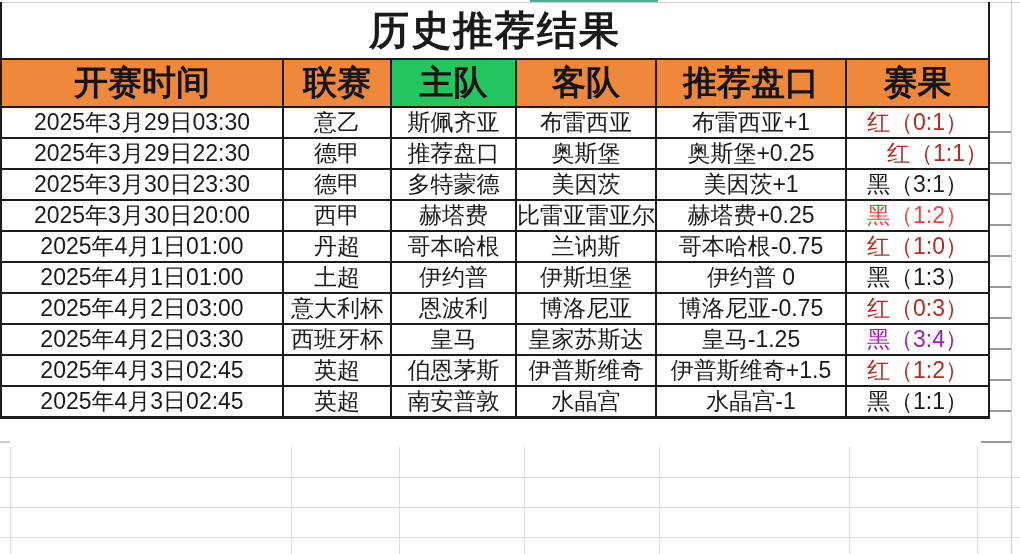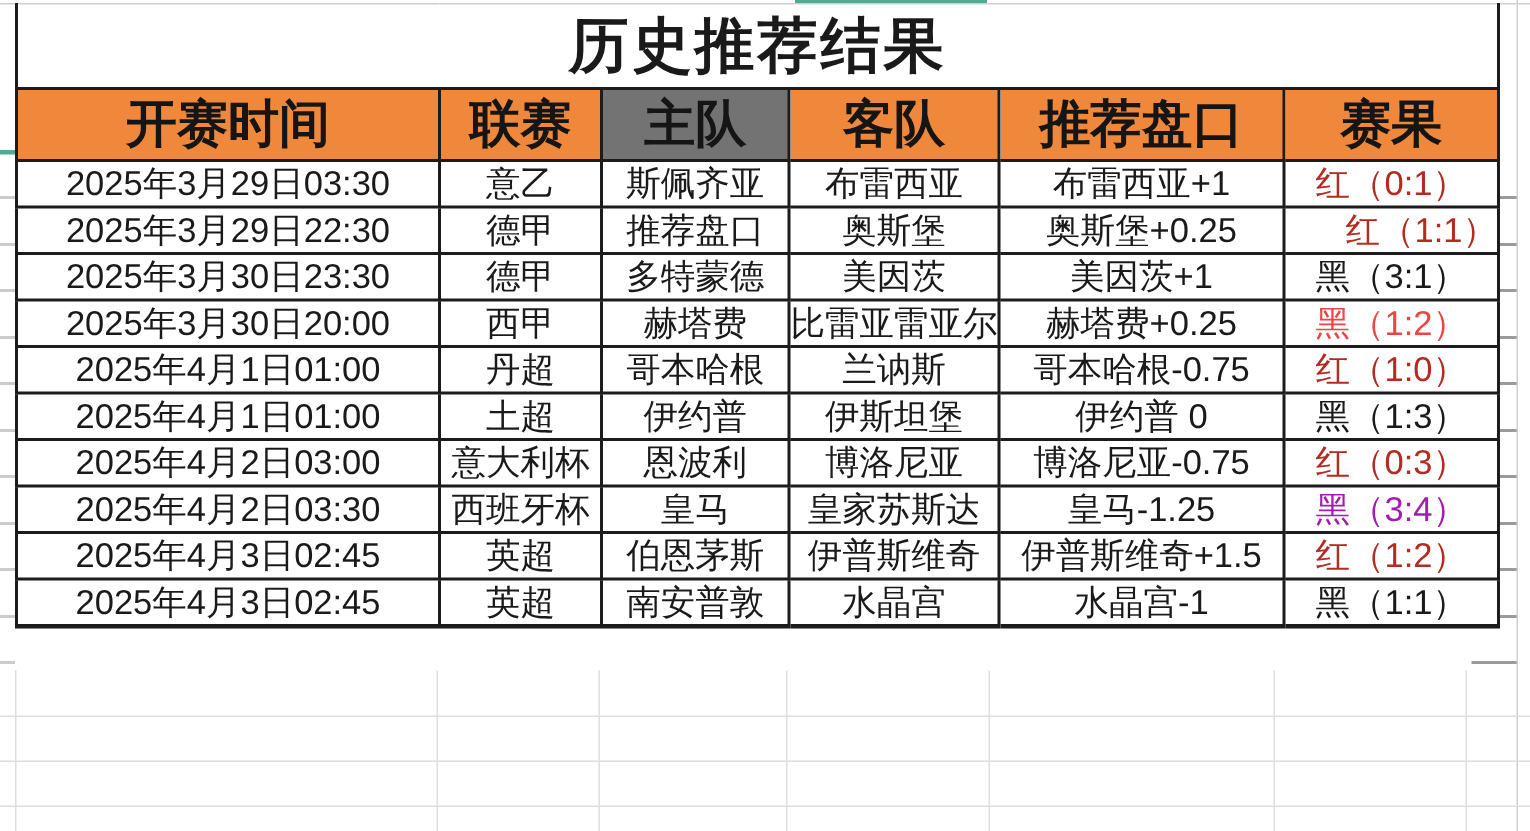--- a/index.html
+++ b/index.html
@@ -18,21 +18,21 @@
   .right-strip{
     position:absolute;left:981px;top:102px;width:31px;height:343px;
     background:repeating-linear-gradient(to bottom, transparent 0 29px, #9b9b9b 29px 31px);
   }
   .top-hairline{position:absolute;left:0;top:2px;width:1020px;height:1px;background:#cfcfcf;}
   .teal-top{position:absolute;left:530px;top:0;width:128px;height:3px;}
   .teal-left{position:absolute;left:0;top:100px;width:10px;height:3px;}
 
   
   table.sheet{
-    position:absolute;left:10px;top:2px;
+    position:absolute;left:0;top:2px;
     border-collapse:collapse;table-layout:fixed;background:#fff;
   }
   .sheet td,.sheet th{
     border:2px solid #1c1c1c;text-align:center;vertical-align:middle;
     padding:0;overflow:hidden;white-space:nowrap;
   }
   .title-cell{
     height:50px;font-size:40px;font-weight:700;letter-spacing:2px;
     border-top:1px solid #cfcfcf !important;
   }
@@ -71,21 +71,21 @@
         <col style="width:190px">
         <col style="width:129px">
     </colgroup>
     <thead>
       <tr>
         <td class="title-cell" colspan="6">历史推荐结果</td>
       </tr>
       <tr class="hdr">
         <th style="background: rgb(240, 136, 60);">开赛时间</th>
         <th style="background: rgb(240, 136, 60);">联赛</th>
-        <th style="background: #737373;">主队</th>
+        <th style="background: #22c55e;">主队</th>
         <th style="background: rgb(240, 136, 60);">客队</th>
         <th style="background: rgb(240, 136, 60);">推荐盘口</th>
         <th style="background: rgb(240, 136, 60);">赛果</th>
       </tr>
     </thead>
     <tbody>
         <tr>
       <td class="dcell">2025年3月29日03:30</td>
       <td class="dcell">意乙</td>
       <td class="dcell">斯佩齐亚</td>

